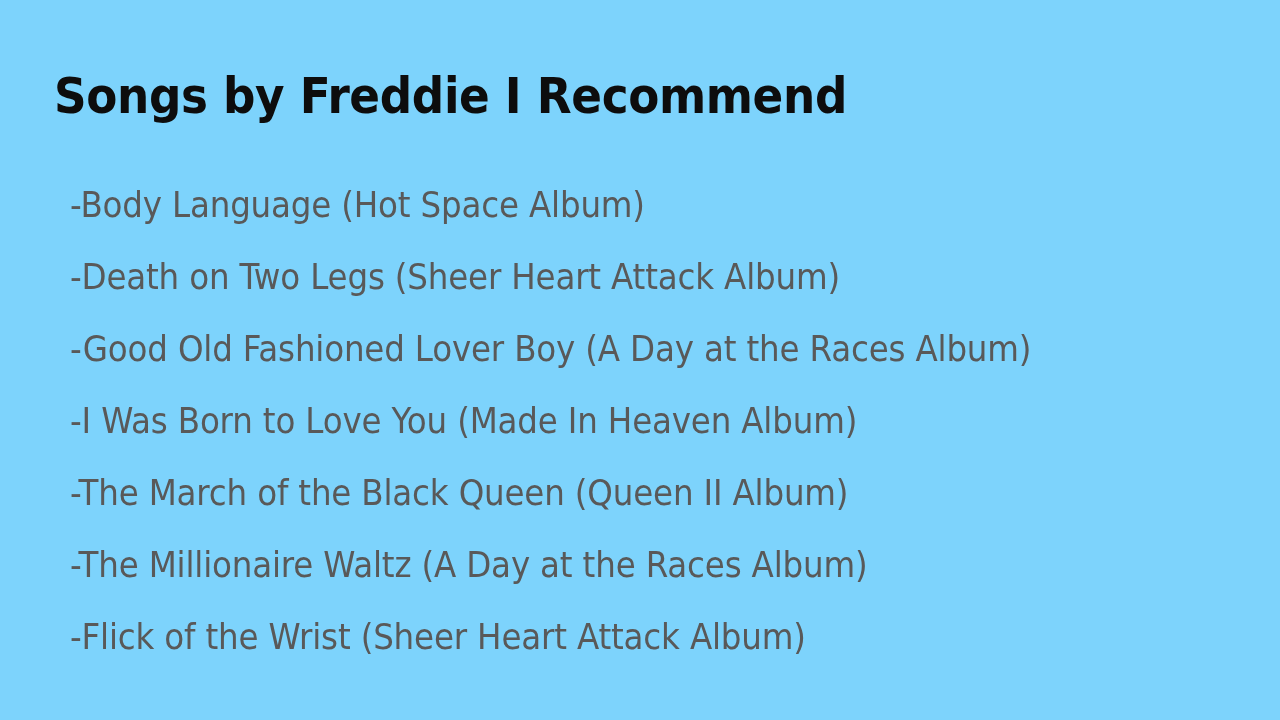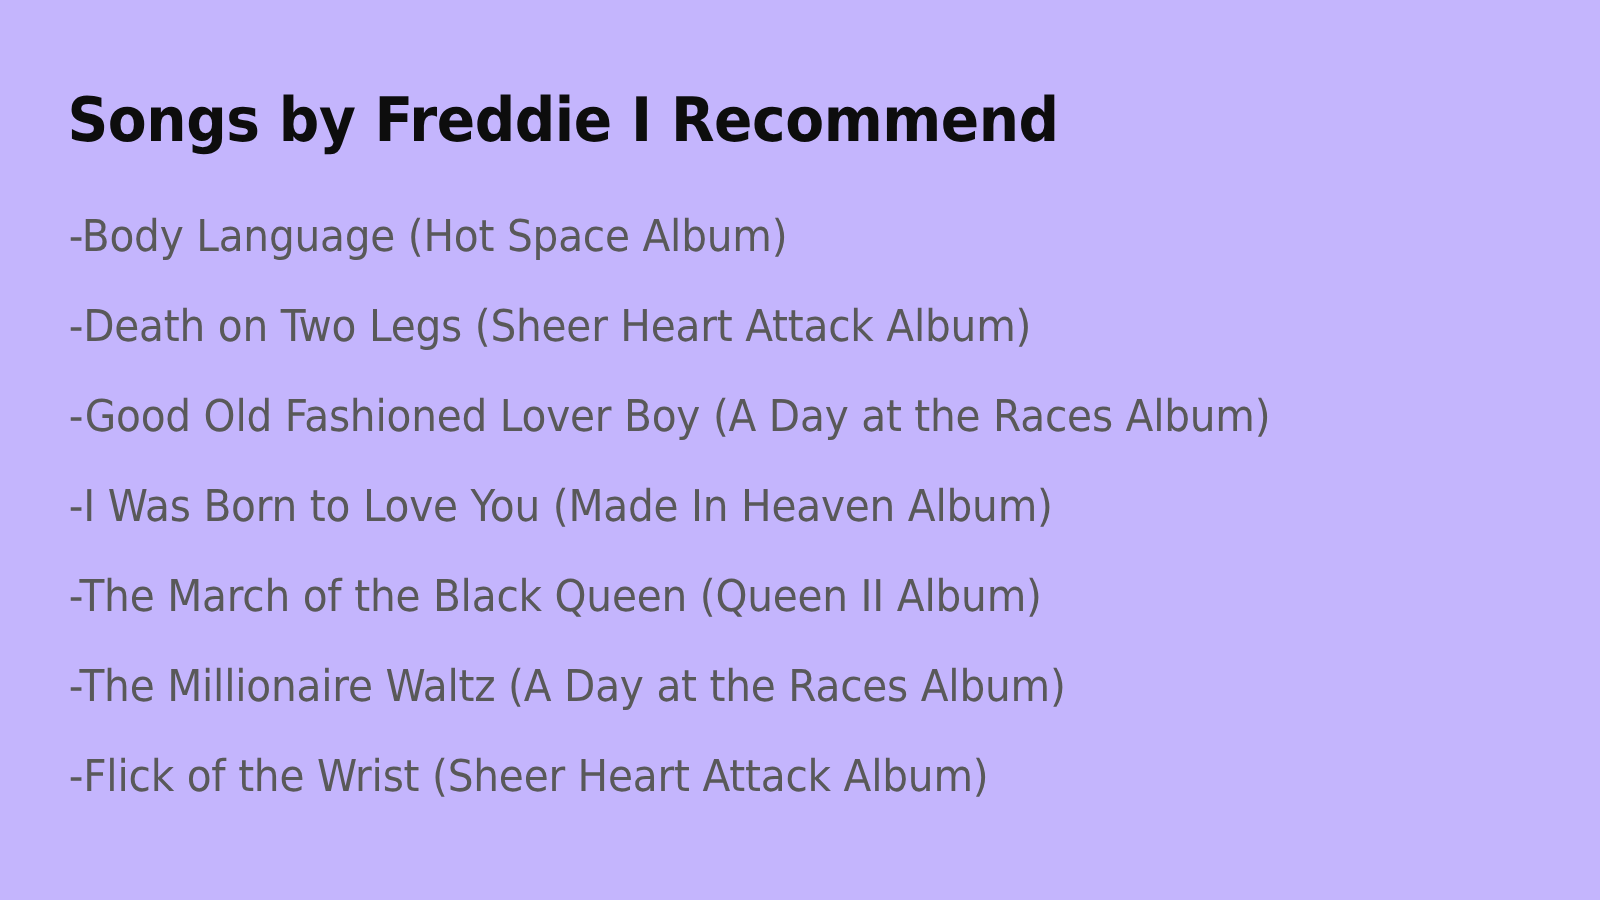--- a/index.html
+++ b/index.html
@@ -38,21 +38,21 @@
     white-space: nowrap;
     transform: scaleX(0.925);
     transform-origin: left center;
   }
 
   #song-list {
     position: absolute;
     left: 54px;
     top: 168px;
     width: 1180px;
-    margin: 1px;
+    margin: 16px;
     padding: 0;
     list-style: none;
   }
 
   #song-list li.song-item {
     margin: 0 0 0 0;
     padding: 0;
     height: 72px;
     font-family: "DejaVu Sans", sans-serif;
     font-size: 35px;
@@ -66,21 +66,21 @@
   }
 
   #song-list li.song-item .bullet-dash,
   #song-list li.song-item .song-text {
     display: inline;
   }
 </style>
 </head>
 <body>
 
-<div id="slide" style="background: #c4b5fd;">
+<div id="slide" style="background: #7dd3fc;">
 
   <h1 id="slide-title" style="color: rgb(13, 13, 13);">Songs by Freddie I Recommend</h1>
 
   <ul id="song-list">
     <li class="song-item" style="color: rgb(89, 89, 89);">
       <span class="song-text">-Body Language (Hot Space Album)</span>
     </li>
     <li class="song-item" style="color: rgb(89, 89, 89);">
       <span class="song-text">-Death on Two Legs (Sheer Heart Attack Album)</span>
     </li>

